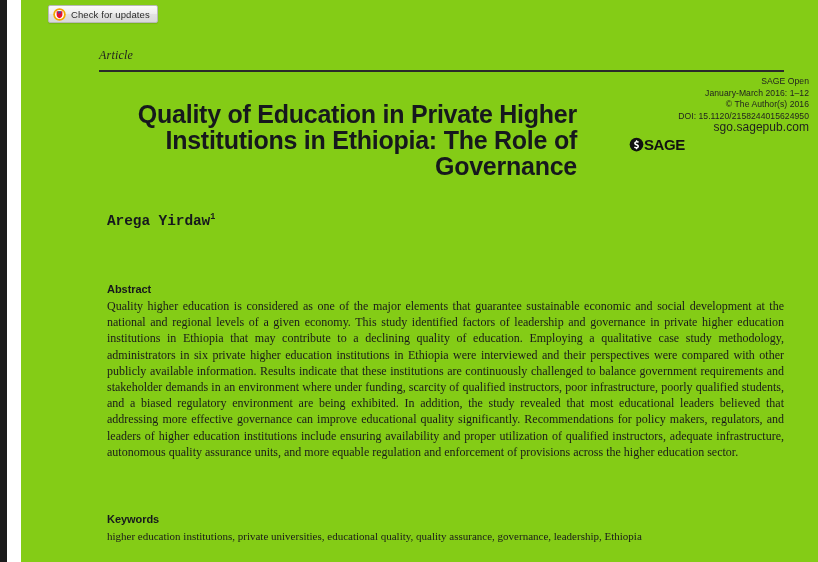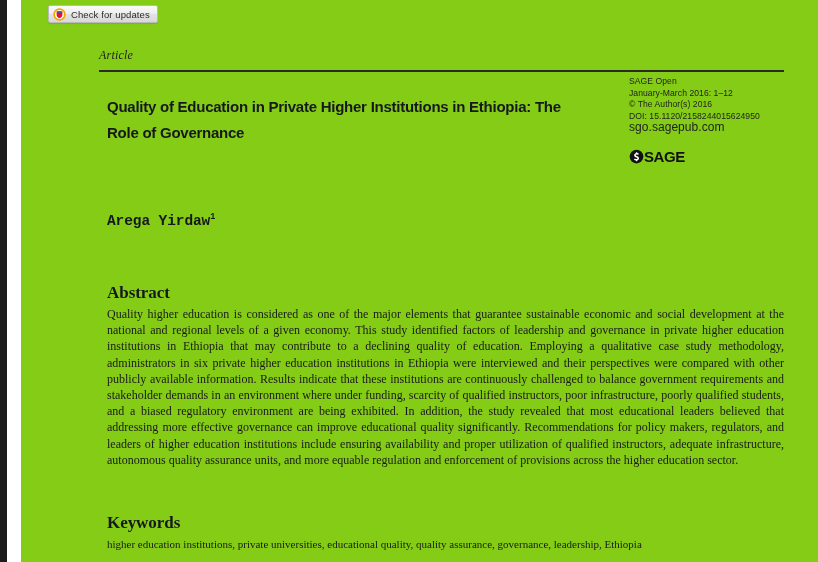--- a/index.html
+++ b/index.html
@@ -94,42 +94,44 @@
   }
 
   
   .title {
     position: absolute;
     left: 8px;
     top: 84px;
     width: 470px;
     font-family: "Liberation Sans", sans-serif;
     font-weight: bold;
-    font-size: 15px;
+    font-size: 25px;
     line-height: 26px;
     color: #16181d;
     letter-spacing: -0.25px;
+    text-align: right;
   }
 
   .masthead {
     position: absolute;
     left: 530px;
     top: 76px;
     width: 180px;
     font-family: "Liberation Sans", sans-serif;
     font-size: 8.6px;
     line-height: 11.6px;
     color: #1f1f1f;
     letter-spacing: 0.05px;
+    text-align: right;
   }
   .masthead div { white-space: nowrap; }
   .masthead .url { font-size: 12px; }
 
   .sage-logo {
-    margin-top: 15px;
+    margin-top: 3px;
     display: flex;
     align-items: center;
     gap: 0px;
   }
   .sage-mark { display: block; }
   .sage-word {
     font-family: "Liberation Sans", sans-serif;
     font-weight: bold;
     font-size: 15px;
     letter-spacing: -0.4px;
@@ -150,23 +152,23 @@
   }
   .author sup {
     font-size: 8.5px;
     font-weight: bold;
     vertical-align: super;
     line-height: 0;
   }
 
   
   .section-heading {
-    font-family: Liberation Serif, serif;
-    font-weight: bold;
-    font-size: 17px;
+    font-family: Liberation Sans, sans-serif;
+    font-weight: bold;
+    font-size: 11px;
     color: #16181d;
     letter-spacing: -0.05px;
   }
   .abstract-block {
     position: absolute;
     left: 8px;
     top: 283px;
     width: 677px;
   }
   .abstract-text {

